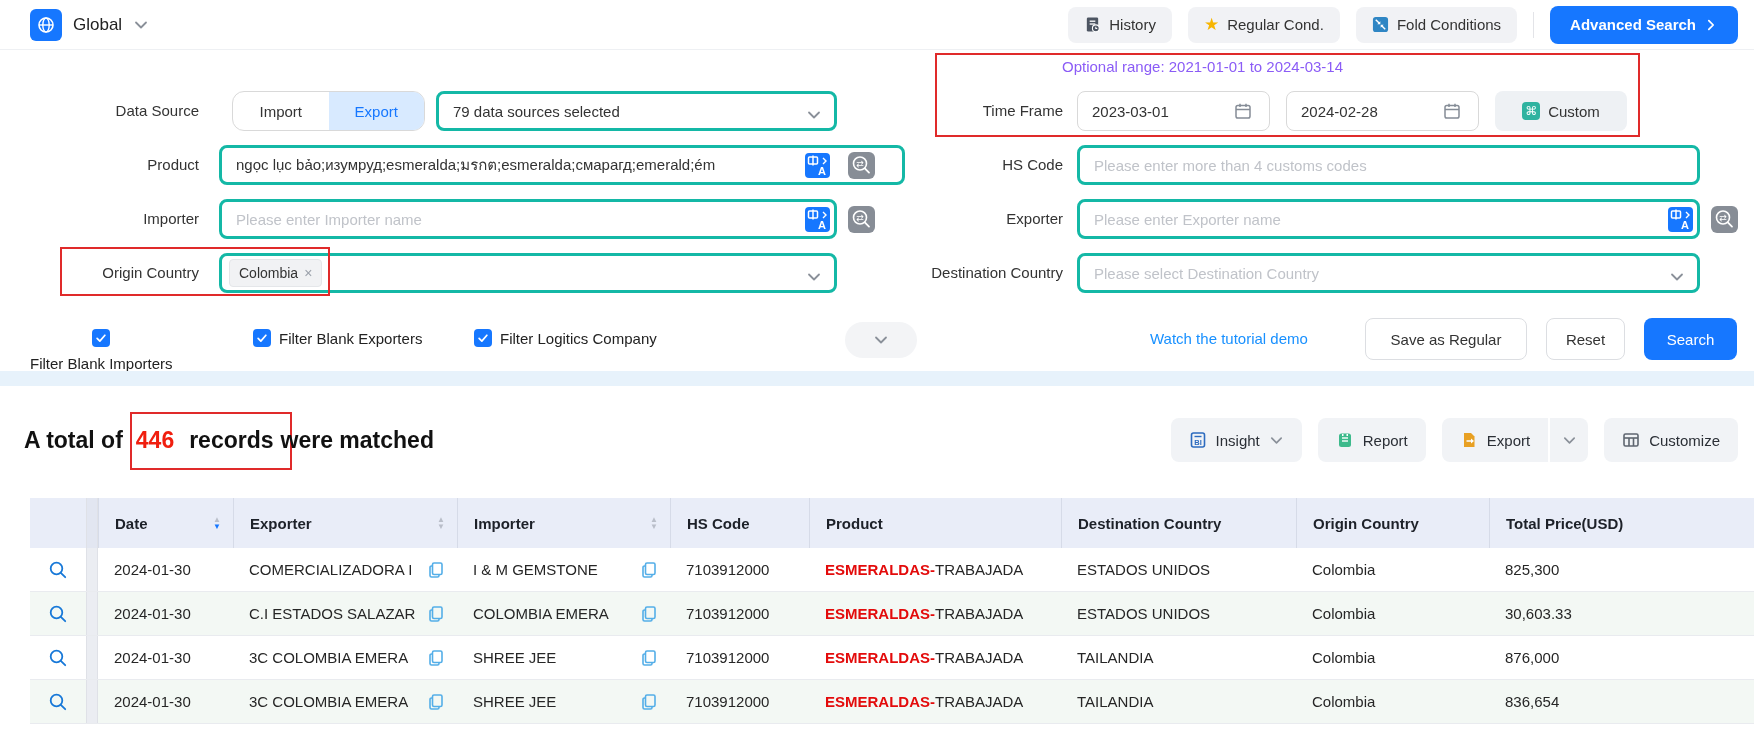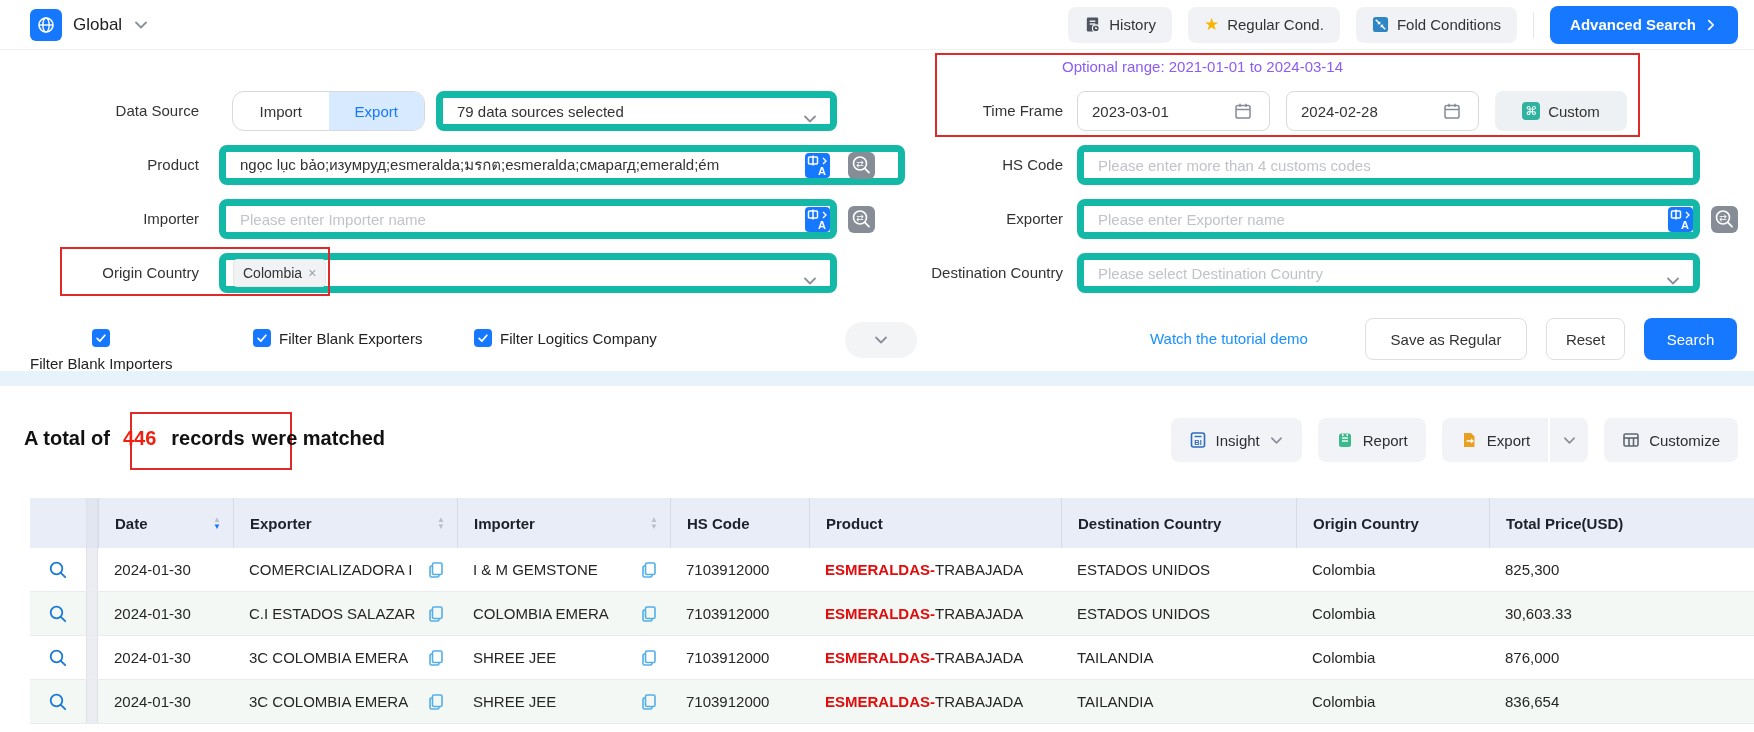--- a/index.html
+++ b/index.html
@@ -18,21 +18,21 @@
 
   
   .frow { position:absolute; left:0; width:100%; height:40px; }
   .lbl-l { position:absolute; left:0; width:199px; text-align:right; line-height:40px; font-size:15px; color:#333; }
   .lbl-r { position:absolute; left:770px; width:293px; text-align:right; line-height:40px; font-size:15px; color:#333; }
 
   .seg { position:absolute; left:232px; top:0; width:193px; height:40px; border:1px solid #d9d9d9; border-radius:12px; display:flex; overflow:hidden; background:#fff; }
   .seg-item { width:50%; display:flex; align-items:center; justify-content:center; font-size:15px; color:#333; cursor:pointer; }
   .seg-item.active { background:#d8eaff; color:#1677ff; }
 
-  .select, .tinput { position:absolute; top:0; height:40px; border:7px solid #14b8a6; border-radius:8px; background:#fff; font-size:15px; color:#333; }
+  .select, .tinput { position:absolute; top:0; height:40px; border:3px solid #14b8a6; border-radius:8px; background:#fff; font-size:15px; color:#333; }
   .select { display:flex; align-items:center; padding:0 34px 0 14px; cursor:pointer; }
   .sel-chev { position:absolute; right:12px; top:13px; }
   .tinput { padding:0 14px; font-family:inherit; }
   .tinput::placeholder { color:#c0c3c9; }
   .with-trans { padding-right:38px; }
 
   .trans-ic { position:absolute; top:8px; width:25px; height:25px; border-radius:4px; background:#1677ff; }
   .syn-ic { position:absolute; top:7px; width:27px; height:27px; border-radius:6px; background:#878d96; display:flex; align-items:center; justify-content:center; cursor:pointer; }
 
   .date-ip { position:absolute; top:0; height:40px; border:1px solid #d9d9d9; border-radius:8px; background:#fff; font-size:15px; color:#333; padding:0 38px 0 14px; font-family:inherit; }
@@ -50,21 +50,21 @@
   .chk-item { position:absolute; top:9px; display:flex; align-items:center; gap:8px; font-size:15px; color:#222; cursor:pointer; }
   .chk-box { width:18px; height:18px; border-radius:4px; background:#1677ff; display:flex; align-items:center; justify-content:center; }
   .expand-pill { position:absolute; left:845px; top:2px; width:72px; height:36px; border-radius:18px; background:#f3f4f6; border:none; display:flex; align-items:center; justify-content:center; cursor:pointer; }
   .tut-link { position:absolute; left:1150px; top:10px; font-size:15px; color:#1890ff; cursor:pointer; text-decoration:none; }
   .ol-btn { position:absolute; top:-2px; height:42px; background:#fff; border:1px solid #dcdee2; border-radius:8px; font-size:15px; color:#333; cursor:pointer; }
   .search-btn { position:absolute; left:1644px; top:-2px; width:93px; height:42px; background:#1677ff; border:none; border-radius:8px; font-size:15px; color:#fff; cursor:pointer; }
 
   .band { position:absolute; left:0; top:371px; width:100%; height:15px; background:#e7f2fb; }
 
   
-  .res-title { position:absolute; left:24px; top:427px; font-size:20px; font-weight:bold; color:#111; display:flex; gap:7px; align-items:baseline; }
+  .res-title { position:absolute; left:24px; top:427px; font-size:23px; font-weight:bold; color:#111; display:flex; gap:7px; align-items:baseline; }
   .res-title .cnt { color:#f01f0f; margin:0 8px 0 6px; }
   .res-btns { position:absolute; right:16px; top:418px; display:flex; align-items:flex-end; gap:16px; }
   .r-btn { height:44px; display:flex; align-items:center; gap:9px; padding:0 18px; background:#f1f3f6; border-radius:8px; border:none; font-size:15px; color:#2b2f36; cursor:pointer; }
   .split { display:flex; gap:2px; }
   .split .main { border-radius:8px 0 0 8px; }
   .split .chev { width:38px; padding:0; justify-content:center; border-radius:0 8px 8px 0; }
 
   
   .tbl { position:absolute; left:30px; top:498px; width:1724px; }
   .tr { display:flex; width:100%; }

